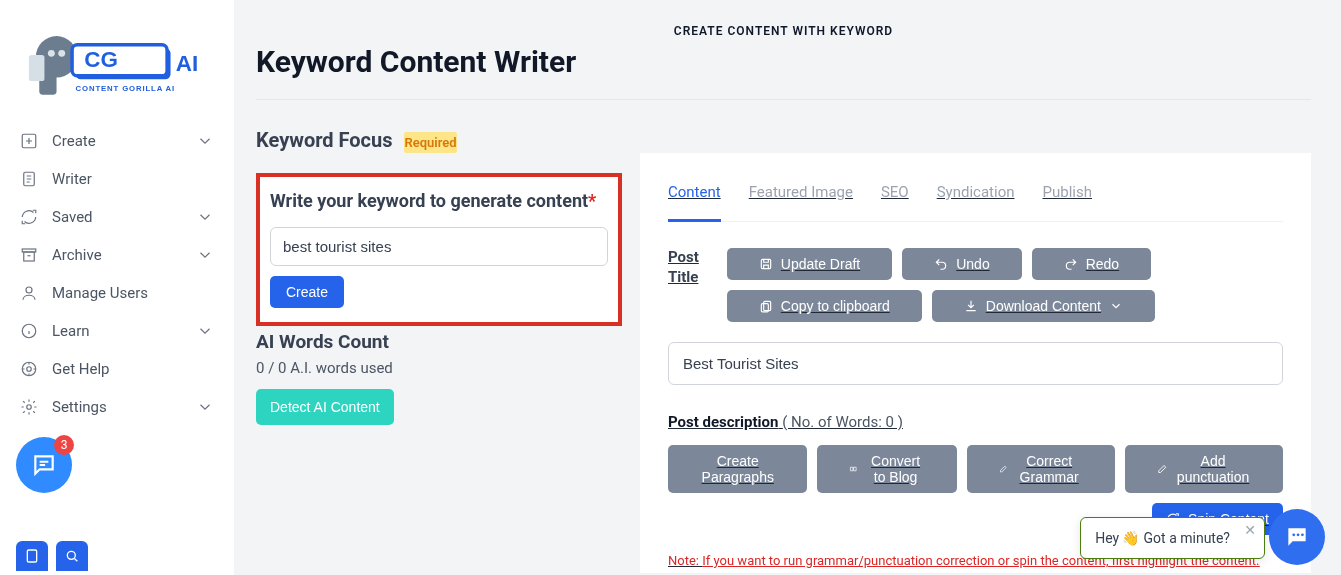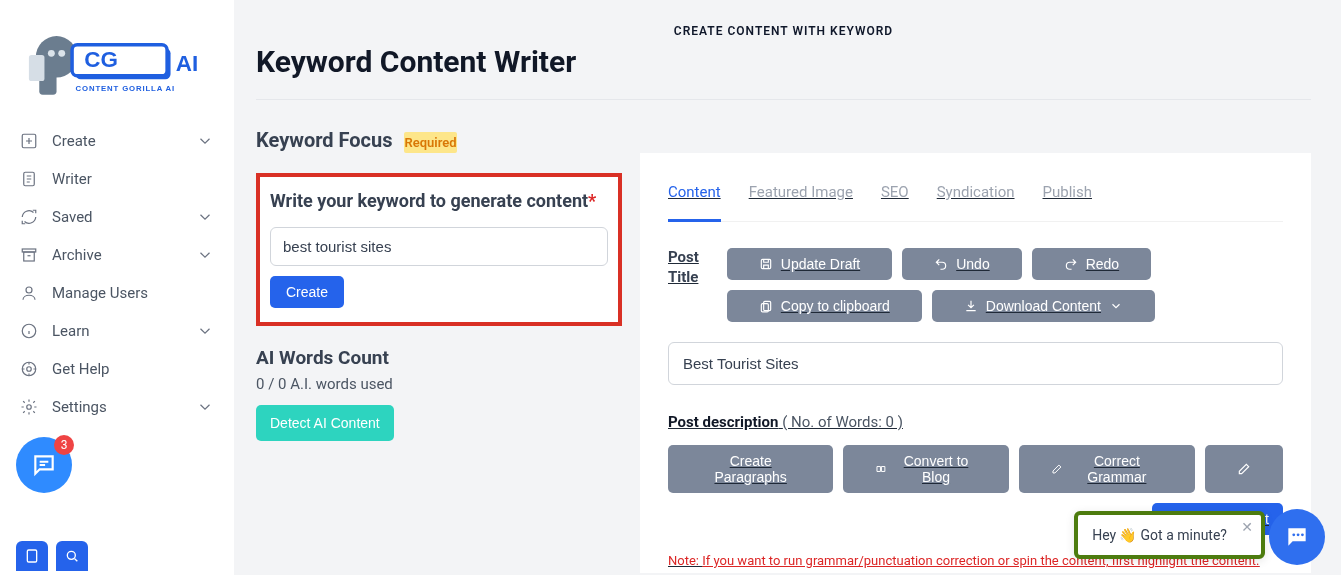--- a/index.html
+++ b/index.html
@@ -106,21 +106,21 @@
 .create-btn {
   margin-top: 10px;
   background: #2563eb;
   color: #fff;
   border: none;
   padding: 8px 16px;
   font-size: 14px;
   border-radius: 5px;
   cursor: pointer;
 }
-.aiwc { margin-top: 20px; }
+.aiwc { margin-top: 4px; }
 .aiwc-title { font-size: 19px; font-weight: 700; color: #374151; margin-bottom: 6px; }
 .aiwc-sub { font-size: 15px; color: #4b5563; margin-bottom: 12px; }
 .detect-btn {
   background: #2dd4bf;
   color: #fff;
   border: none;
   padding: 10px 14px;
   font-size: 14px;
   border-radius: 5px;
   cursor: pointer;
@@ -228,21 +228,21 @@
   border-radius: 6px 6px 0 0;
   display: flex; align-items: center; justify-content: center;
   cursor: pointer;
 }
 .mini-btn svg { width: 16px; height: 16px; stroke: #fff; fill: none; stroke-width: 2; }
 
 .toast {
   position: absolute;
   right: 76px; bottom: 16px;
   background: #fff;
-  border: 4px solid #4d7c0f;
+  border: 1px solid #4d7c0f;
   border-radius: 6px;
   padding: 12px 34px 12px 14px;
   font-size: 14px;
   color: #374151;
   box-shadow: 0 2px 10px rgba(0,0,0,.1);
   display: flex; align-items: center; gap: 8px;
 }
 .toast .close-x {
   position: absolute;
   top: 4px; right: 8px;
@@ -452,20 +452,21 @@
         <button class="gbtn">
           <svg viewBox="0 0 24 24">
               <path d="M4 20h4L20 8l-4-4L4 16v4z"></path>
             </svg>
           <span>Correct Grammar</span>
         </button>
         <button class="gbtn">
           <svg viewBox="0 0 24 24">
               <path d="M4 20h4L20 8l-4-4L4 16v4z"></path>
             </svg>
+          <span>Add punctuation</span>
         </button>
       </div>
       <div class="spin-row">
         <button class="bbtn">
           <svg viewBox="0 0 24 24">
               <path d="M3 12a9 9 0 0 1 15-6M21 12a9 9 0 0 1-15 6M17 3h4v4M7 21H3v-4"></path>
             </svg>
           <span>Spin Content</span>
         </button>
       </div>

